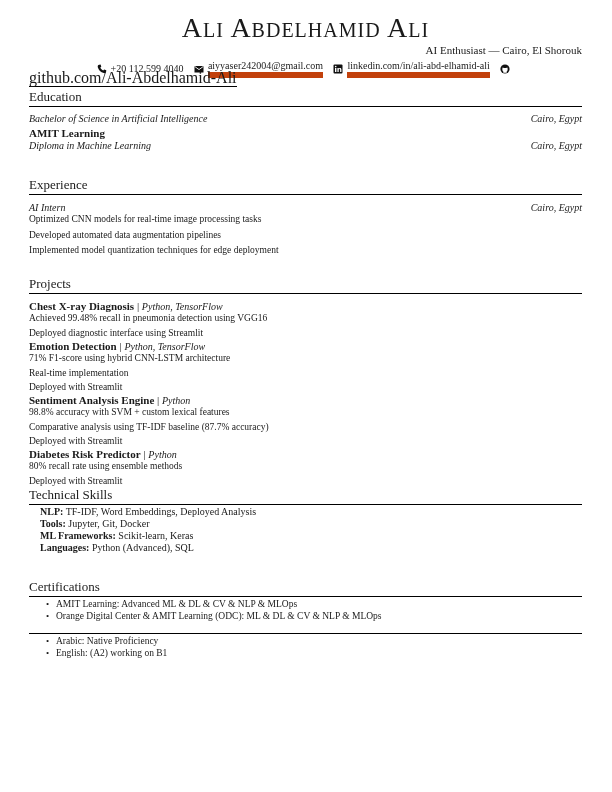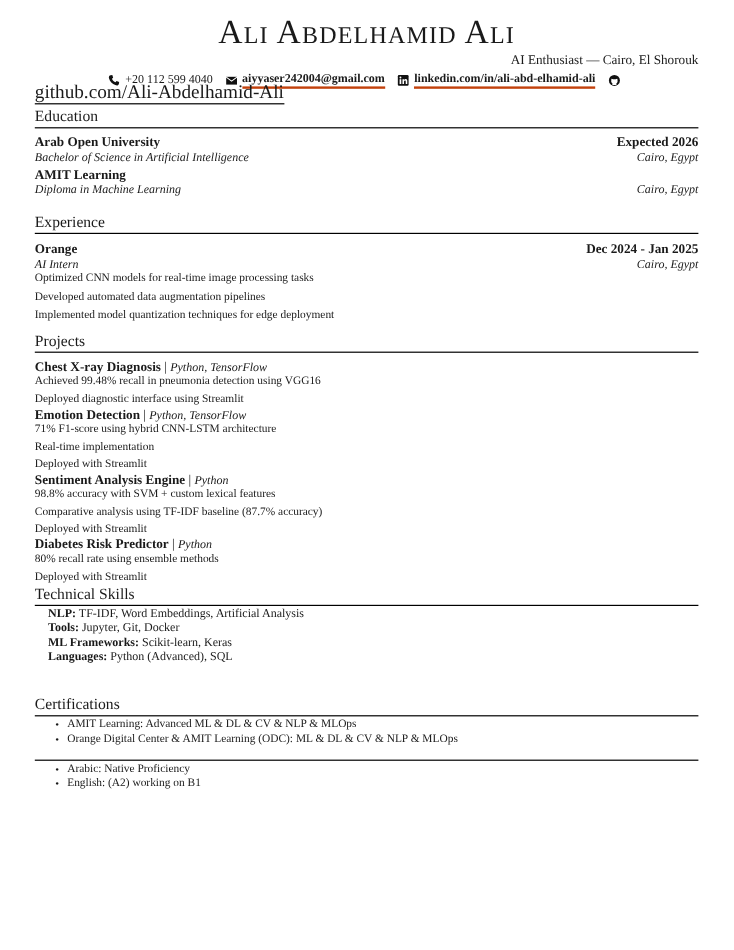--- a/index.html
+++ b/index.html
@@ -9,21 +9,21 @@
 
   .name { position:absolute; left:0; width:553px; top:12px; text-align:center;
           font-family:"Liberation Serif", serif; font-size:28px; font-variant:small-caps;
           letter-spacing:1px; line-height:32px; }
   .tagline { position:absolute; left:0; width:553px; top:44px; text-align:right;
              font-family:"Liberation Serif", serif; font-size:11px; line-height:13px; }
   .contact { position:absolute; left:0; width:553px; top:60px; text-align:center;
              font-family:"Liberation Serif", serif; font-size:10px; line-height:12px; }
   .contact .item { display:inline-flex; align-items:center; margin:0 4px; }
   .contact .ico { display:inline-block; width:10px; height:10px; margin-right:4px; }
-  .contact a { color:#1a1a1a; text-decoration:none; border-bottom:2px solid #c2410c;font-weight:bold; }
+  .contact a { color:#1a1a1a; text-decoration:none; border-bottom:6px solid #c2410c; }
   .contact2 { position:absolute; left:0; width:553px; top:72px; 
               font-family:"Liberation Serif", serif; font-size:16px; line-height:12px; }
   .contact2 a { color:#1a1a1a; text-decoration:none; border-bottom:1px solid #000; }
 
   .section { position:absolute; left:0; width:553px; }
   .sec-title { font-family:"Liberation Serif", serif; font-size:13px; line-height:15px; }
   .rule { height:0; border-top:1px solid #000; margin-top:2px; }
 
   .row { display:flex; justify-content:space-between; font-family:"Liberation Serif", serif; }
   .b { font-weight:bold; font-size:11px; line-height:13px; }
@@ -81,48 +81,40 @@
   </div>
   <div class="contact2">
     <a href="#">github.com/Ali-Abdelhamid-Ali</a>
   </div>
 
   <div class="section" style="top:89px;">
     <div class="sec-title">Education</div>
     <div class="rule"></div>
     <div style="margin-top:6px;">
       <div class="row">
-        <span class="b">Arab Open University</span>
-        <span class="b">Expected 2026</span>
-      </div>
-      <div class="row">
         <span class="i">Bachelor of Science in Artificial Intelligence</span>
         <span class="i">Cairo, Egypt</span>
       </div>
     </div>
     <div style="margin-top:2px;">
       <div class="row">
         <span class="b">AMIT Learning</span>
         <span class="b"></span>
       </div>
       <div class="row">
         <span class="i">Diploma in Machine Learning</span>
         <span class="i">Cairo, Egypt</span>
       </div>
     </div>
   </div>
 
   <div class="section" style="top:177px;">
     <div class="sec-title">Experience</div>
     <div class="rule"></div>
     <div style="margin-top:7px;">
-      <div class="row">
-        <span class="b">Orange</span>
-        <span class="b">Dec 2024 - Jan 2025</span>
-      </div>
       <div class="row">
         <span class="i">AI Intern</span>
         <span class="i">Cairo, Egypt</span>
       </div>
       <div class="t2">Optimized CNN models for real-time image processing tasks</div>
       <div class="t" style="margin-top:3px;">Developed automated data augmentation pipelines</div>
       <div class="t" style="margin-top:1px;">Implemented model quantization techniques for edge deployment</div>
     </div>
   </div>
 
@@ -154,21 +146,21 @@
       <div class="proj-title"><span class="nm">Diabetes Risk Predictor</span> | <span class="tech">Python</span></div>
       <div class="t2">80% recall rate using ensemble methods</div>
       <div class="t" style="margin-top:2px;">Deployed with Streamlit</div>
     </div>
   </div>
 
   <div class="section" style="top:487px;">
     <div class="sec-title">Technical Skills</div>
     <div class="rule"></div>
     <div style="margin-top:1px;">
-      <div class="skill"><span class="k">NLP:</span> <span>TF-IDF, Word Embeddings, Artificial Analysis</span></div>
+      <div class="skill"><span class="k">NLP:</span> <span>TF-IDF, Word Embeddings, Deployed Analysis</span></div>
       <div class="skill"><span class="k">Tools:</span> <span>Jupyter, Git, Docker</span></div>
       <div class="skill"><span class="k">ML Frameworks:</span> <span>Scikit-learn, Keras</span></div>
       <div class="skill"><span class="k">Languages:</span> <span>Python (Advanced), SQL</span></div>
     </div>
   </div>
 
   <div class="section" style="top:579px;">
     <div class="sec-title">Certifications</div>
     <div class="rule"></div>
     <ul class="bul" style="margin-top:2px;">

